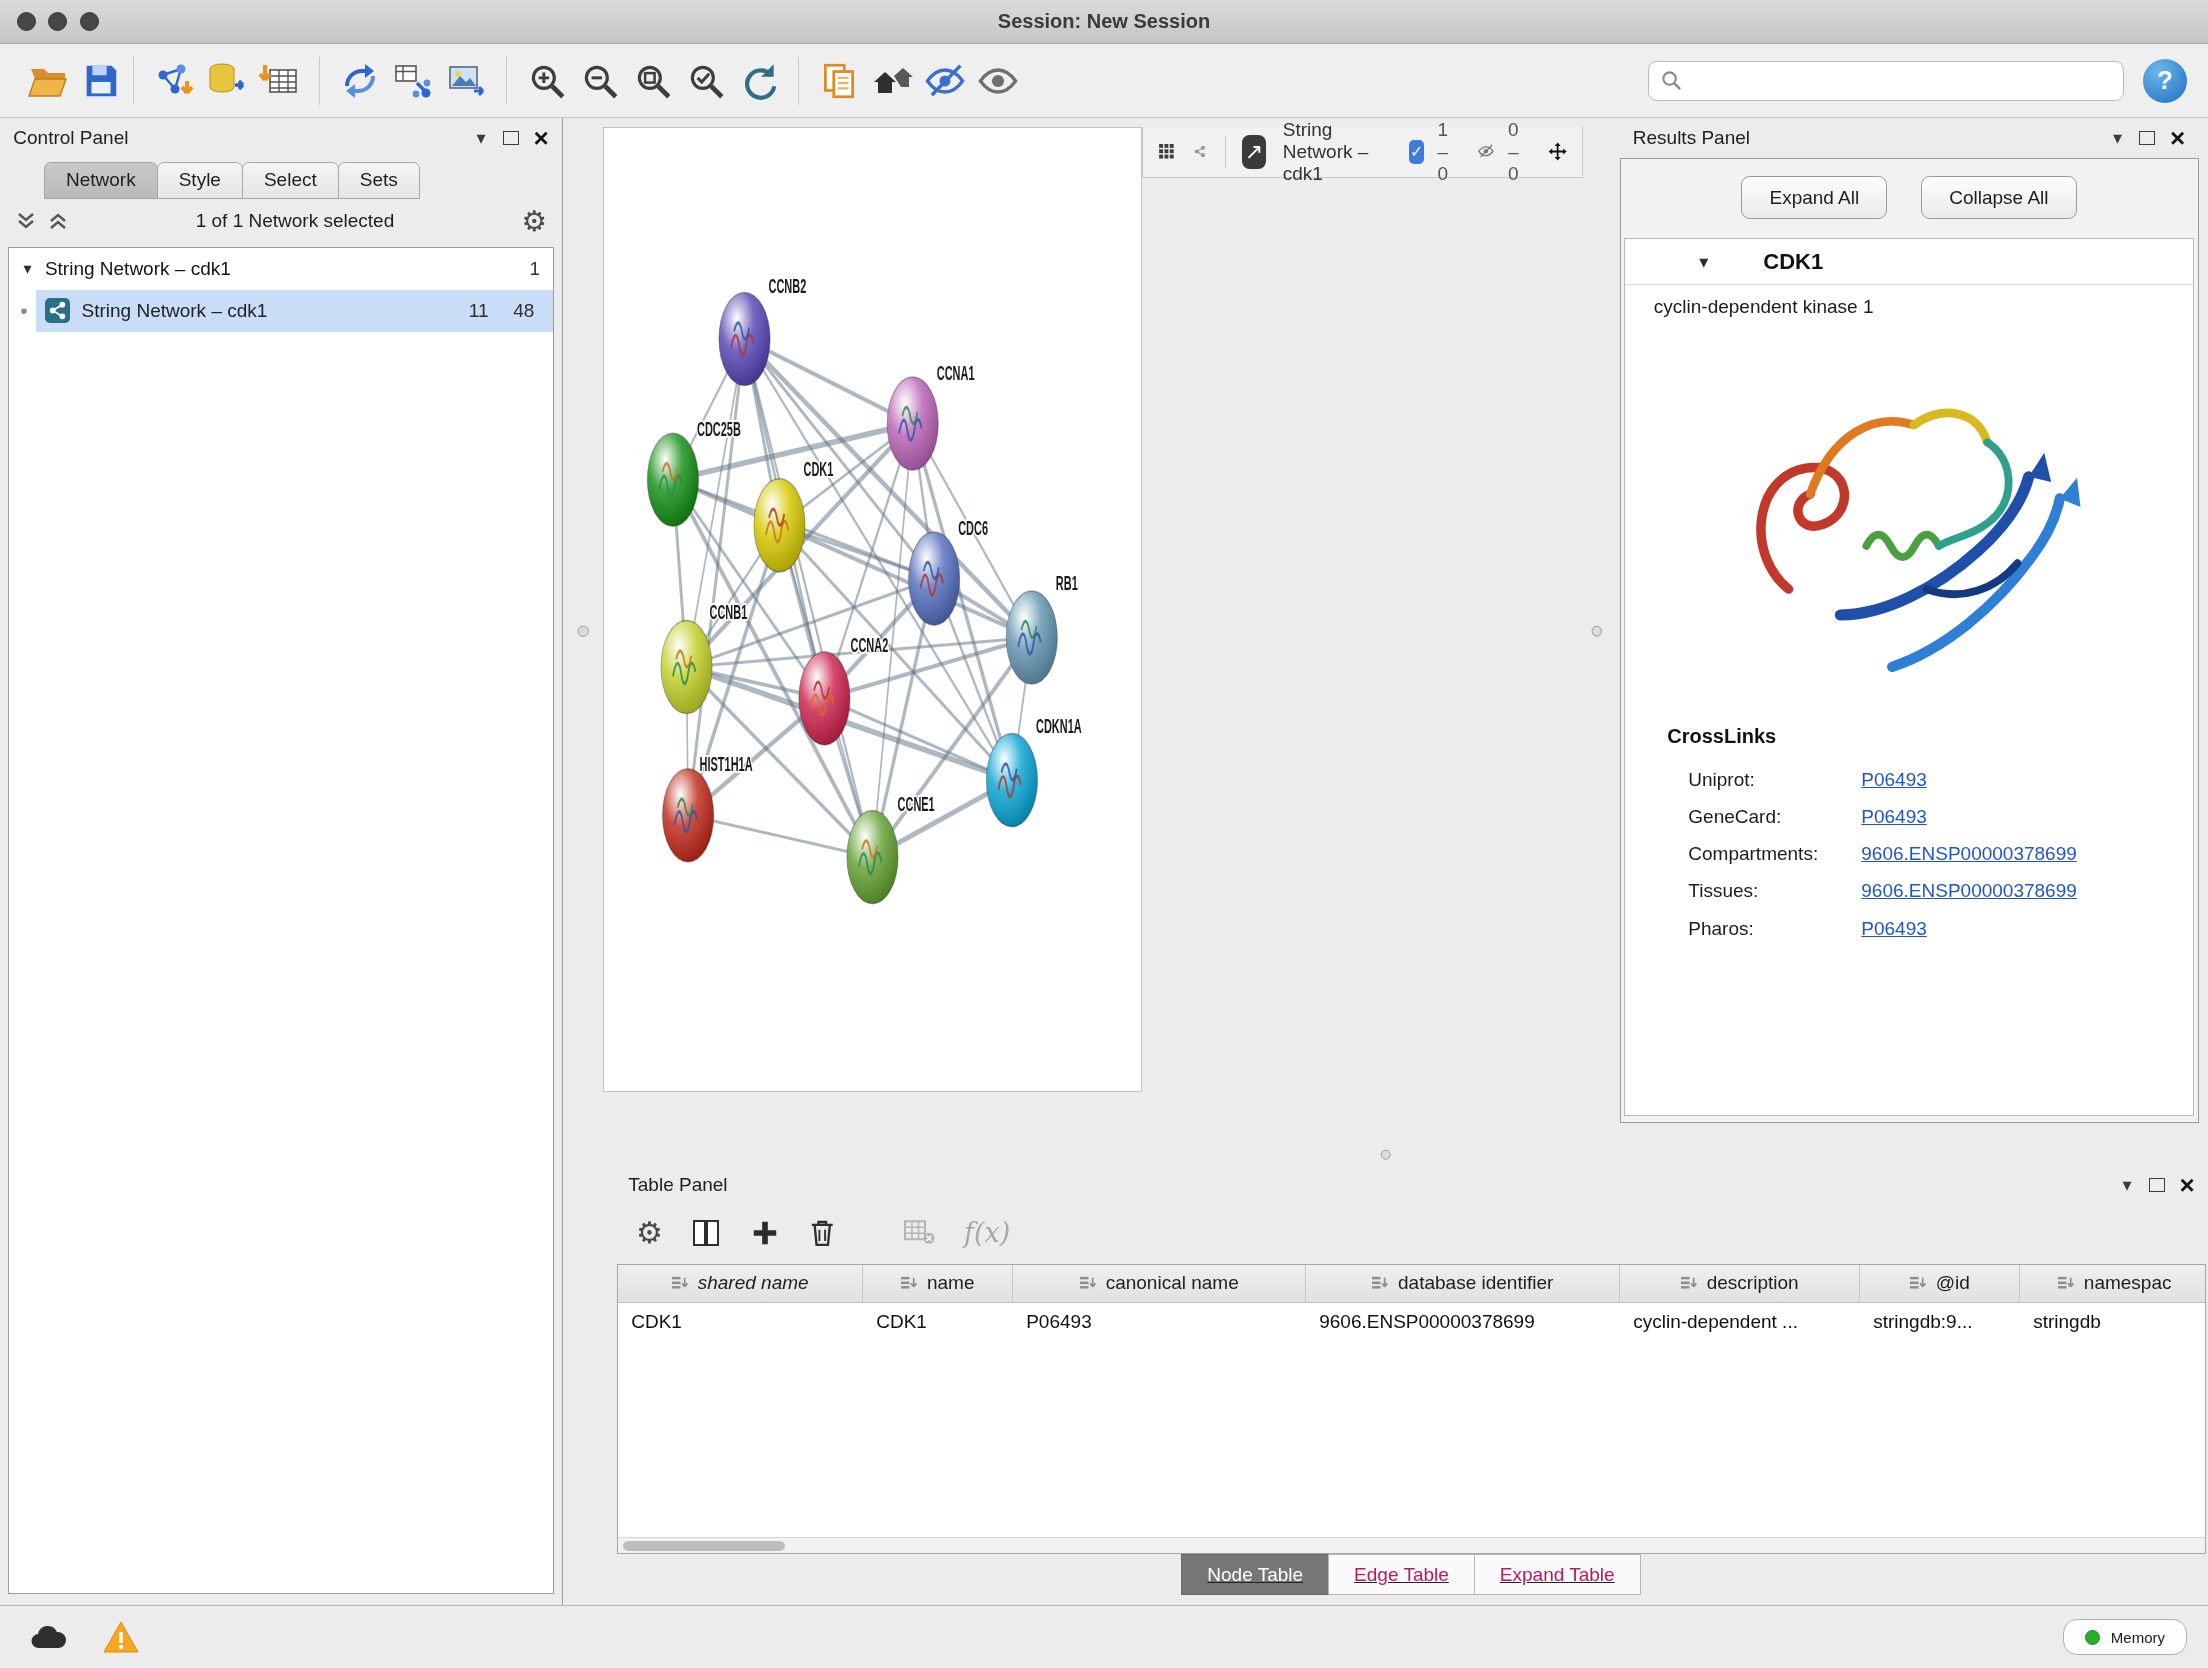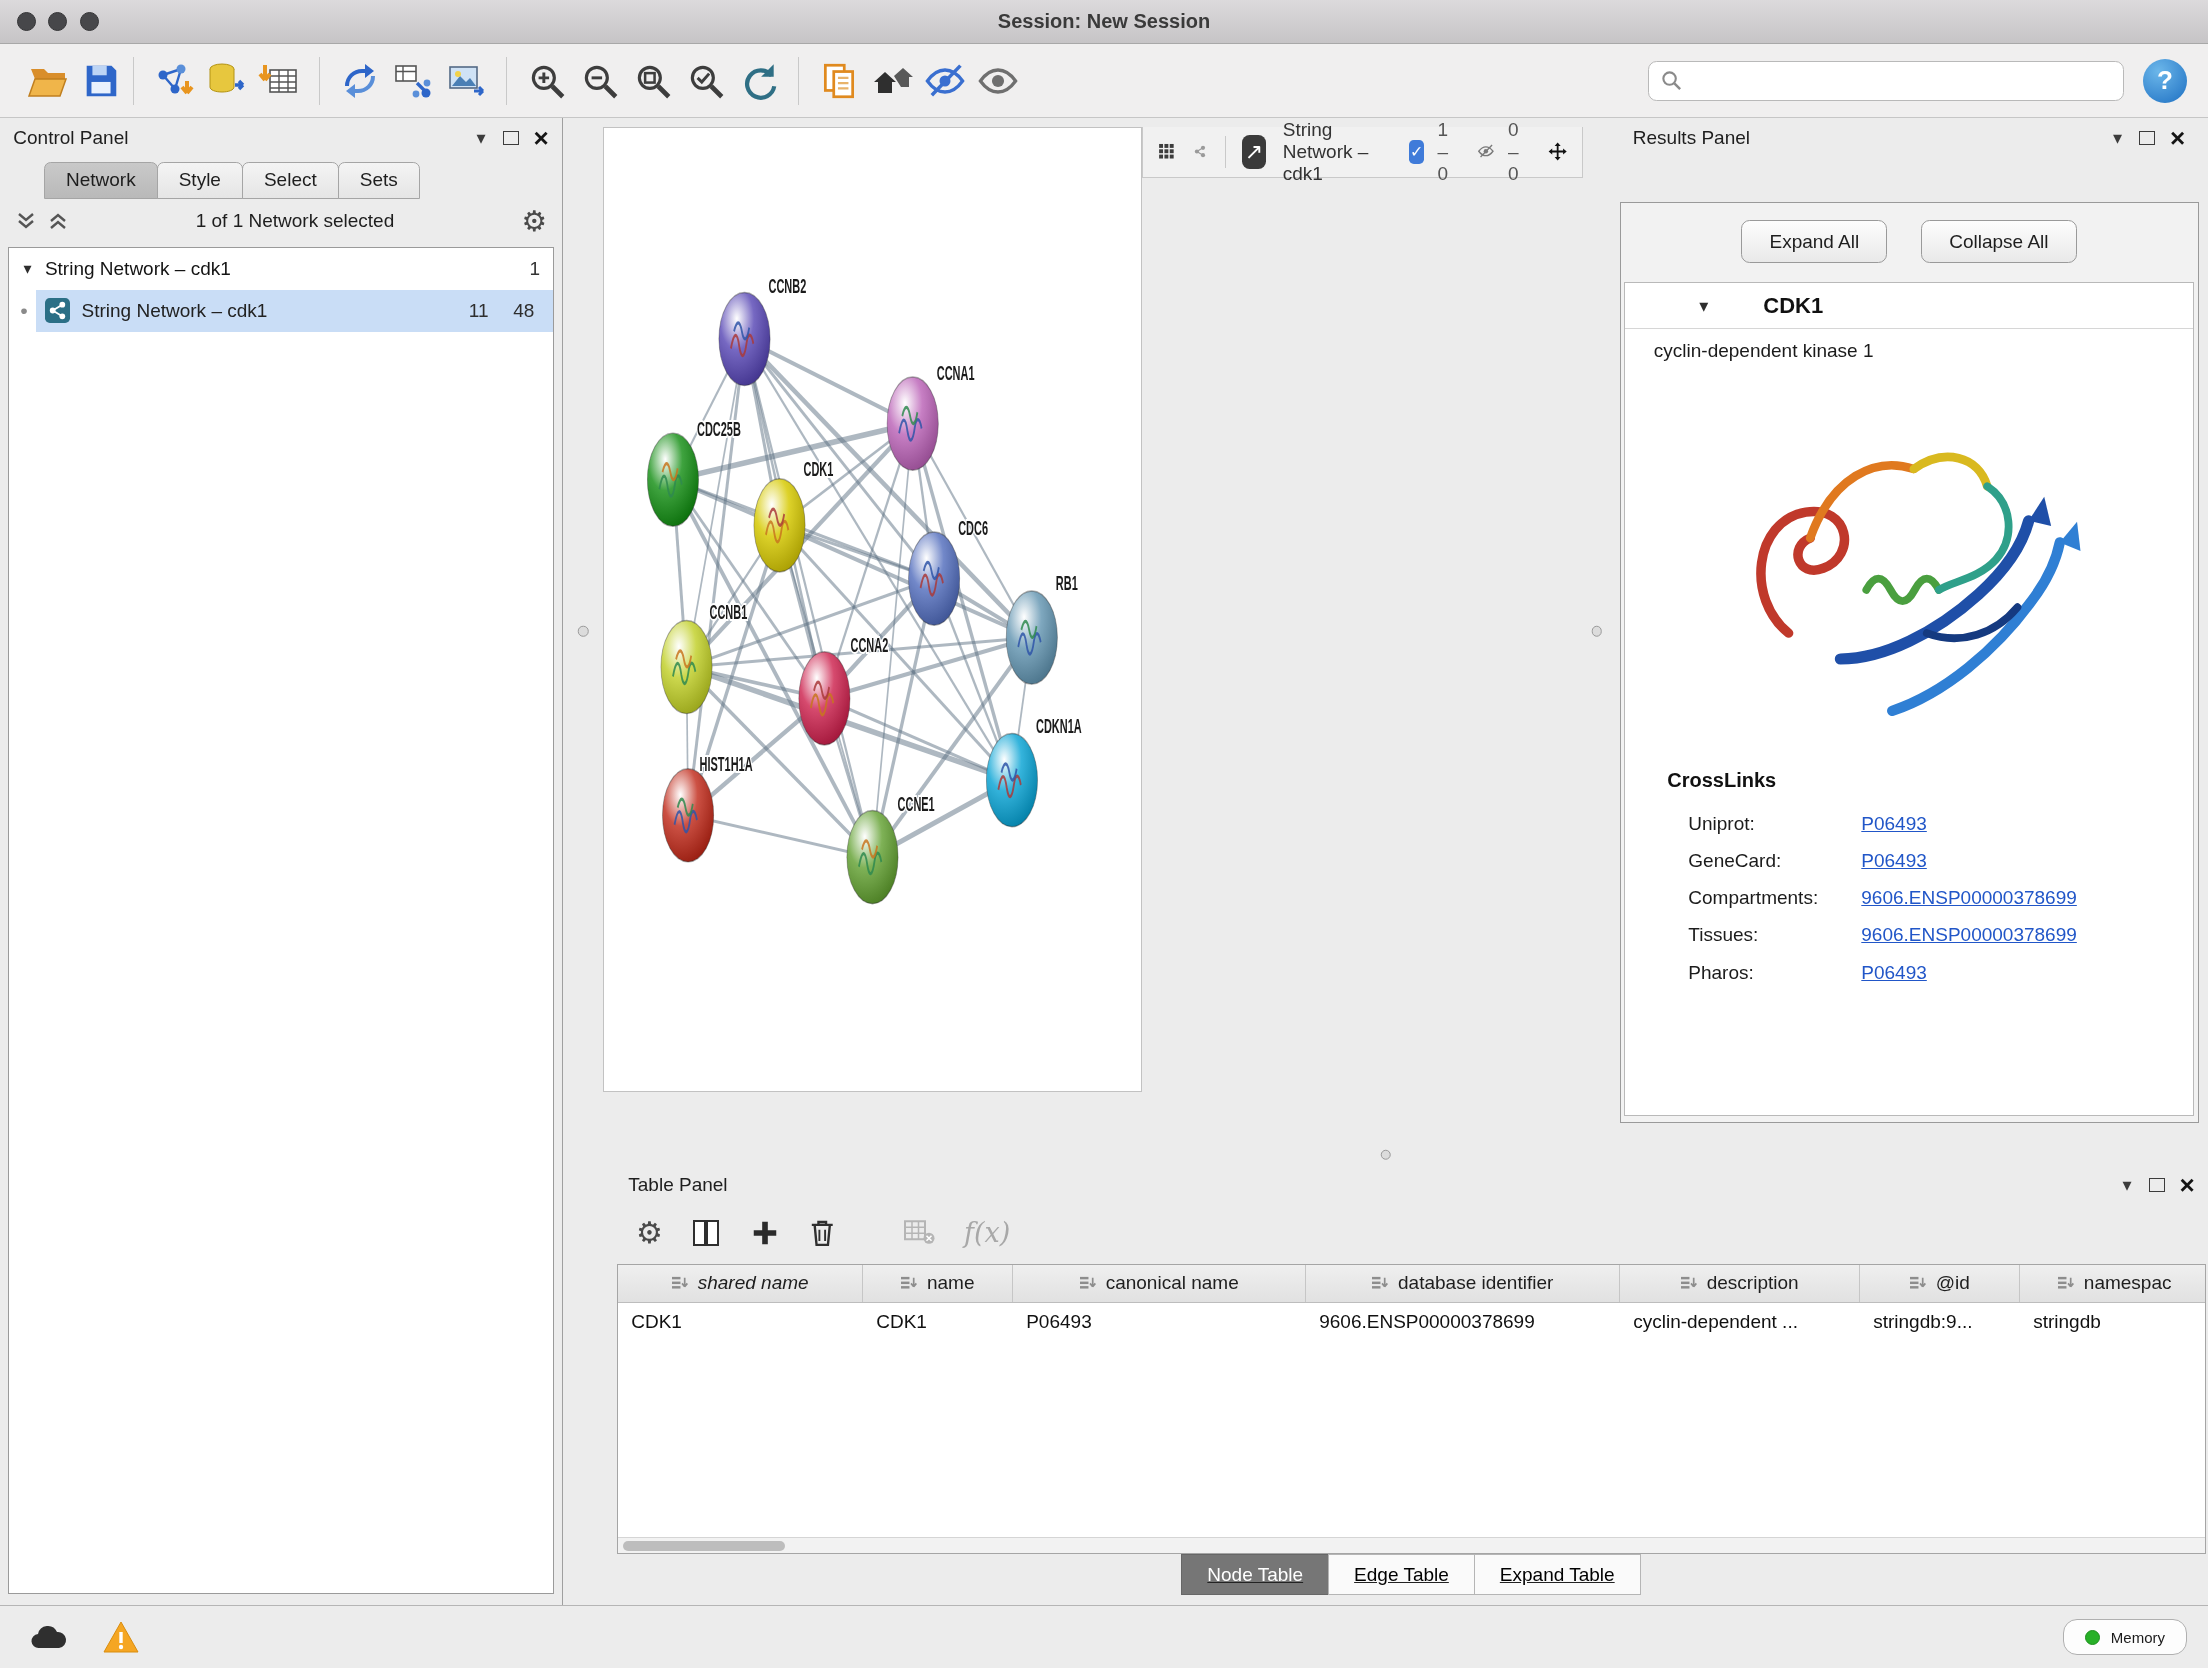--- a/index.html
+++ b/index.html
@@ -67,21 +67,21 @@
   .net-toolbar { height:51px; background:#f1f1f1; border:1px solid #c9c9c9; border-top:none;
     display:flex; align-items:center; padding:0 15px; gap:17px; font-size:19px; color:#333; }
   .nt-sep { width:1px; height:32px; background:#c9c9c9; }
   .nt-export { width:40px; height:34px; background:#3a3a3a; border-radius:7.6px; color:#fff; font-size:22px;
     display:flex; align-items:center; justify-content:center; }
   .nt-right { margin-left:auto; display:flex; align-items:center; gap:13.3px; color:#555; }
   .nt-check { width:24px; height:24px; background:#3f7bd9; border-radius:4.8px; color:#fff; font-size:16px;
     display:flex; align-items:center; justify-content:center; }
 
   
-  .results-panel { flex:1; display:flex; flex-direction:column; padding:0 9.5px; min-width:0;gap:44px; }
+  .results-panel { flex:1; display:flex; flex-direction:column; padding:0 9.5px; min-width:0; }
   .rp-tabrow { height:46px; display:flex; align-items:center; justify-content:center; }
   .string-badge { background:#8f8f8f; color:#fff; font-size:19px; padding:7.6px 27px; border-radius:8.6px; }
   .rp-box { flex:1; border:1px solid #9a9a9a; background:#f2f2f2; margin-bottom:21px; display:flex; flex-direction:column; overflow:hidden; }
   .rp-buttons { display:flex; justify-content:center; gap:34px; padding:17px 0 19px 0; }
   .rp-btn { border:1px solid #9a9a9a; background:linear-gradient(#fdfdfd,#e9e9e9); border-radius:8.6px;
     font-size:19px; padding:9.5px 27px; color:#1e1e1e; }
   .gene-card { flex:1; border:1px solid #b9b9b9; margin:0 3.8px 5.7px 3.8px; background:#fff; display:flex; flex-direction:column; overflow:hidden; }
   .gene-head { height:46px; display:flex; align-items:center; border-bottom:1px solid #d6d6d6; padding-left:74px; }
   .gene-head .caret { color:#2e2e2e; font-size:18px; }
   .gene-name { font-size:22px; font-weight:bold; margin-left:55px; color:#111; }
@@ -100,21 +100,21 @@
   .table-wrap { flex:1; border:1px solid #a5a5a5; background:#fff; margin:3.8px 1.9px 0 1.9px; display:flex; flex-direction:column; overflow:hidden; }
   .thead { display:flex; height:38px; background:linear-gradient(#efefef,#e1e1e1); border-bottom:1px solid #bdbdbd; flex:none; }
   .th { display:flex; align-items:center; justify-content:center; gap:8.6px; padding:0 7.6px; border-right:1px solid #c6c6c6;
     font-size:19px; color:#1e1e1e; flex:none; overflow:hidden; white-space:nowrap; }
   .tbody { flex:1; overflow:hidden; }
   .tr { display:flex; height:38px; align-items:center; }
   .td { padding:0 13.3px; font-size:19px; color:#111; flex:none; overflow:hidden; white-space:nowrap; }
   .hscroll { height:16px; background:#f2f2f2; border-top:1px solid #d5d5d5; position:relative; flex:none; }
   .hthumb { position:absolute; left:4.8px; top:2.9px; width:162px; height:10.5px; background:#bdbdbd; border-radius:5.7px; }
   .tp-tabs { height:51px; display:flex; align-items:flex-start; justify-content:center; flex:none;text-decoration:underline; }
-  .tp-tab { font-size:19px; padding:8.6px 25px; border:1px solid #b5b5b5; background:#fafafa; color:#000000; margin-left:-1px; }
+  .tp-tab { font-size:19px; padding:8.6px 25px; border:1px solid #b5b5b5; background:#fafafa; color:#be185d; margin-left:-1px; }
   .tp-tab.active { background:#767676; color:#fff; border-color:#676767; }
 
   
   .statusbar { height:63px; border-top:1px solid #b5b5b5; background:#ececec; display:flex; align-items:center; padding:0 21px; gap:17px; flex:none; }
   .sb-btn { width:55px; height:44px; display:flex; align-items:center; justify-content:center; border-radius:6.7px; }
   .memory-btn { margin-left:auto; display:flex; align-items:center; gap:11px; border:1px solid #b0b0b0;
     background:#fdfdfd; border-radius:14px; padding:8.6px 21px; font-size:15px; color:#1b1b1b; }
   .mem-dot { width:15px; height:15px; border-radius:50%; background:#27b027; border:1px solid #1d8f1d; }
 </style>
 </head>

